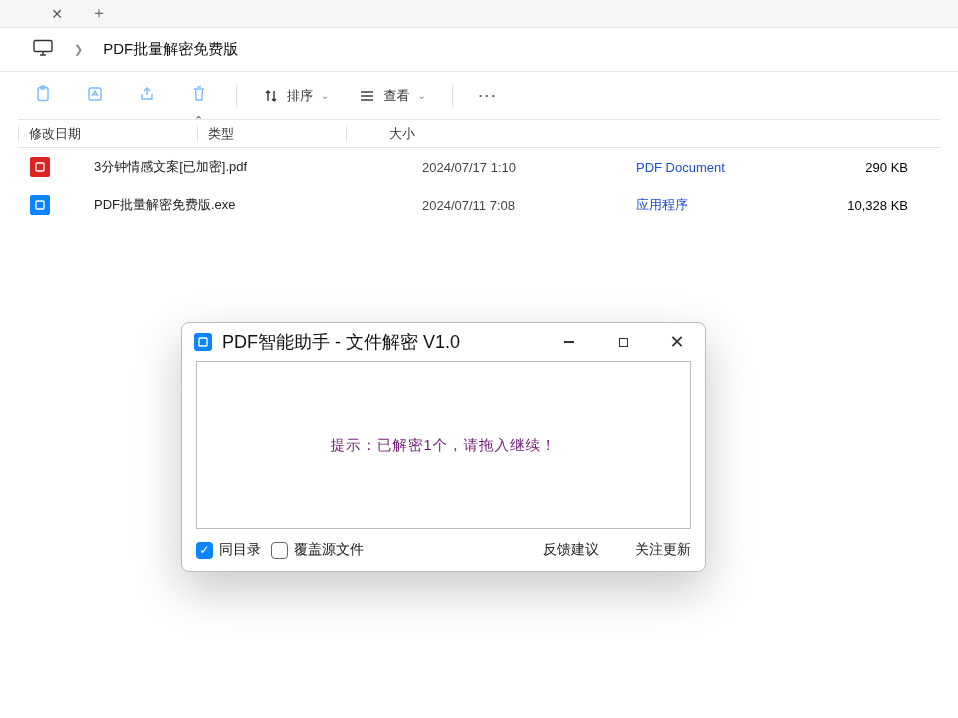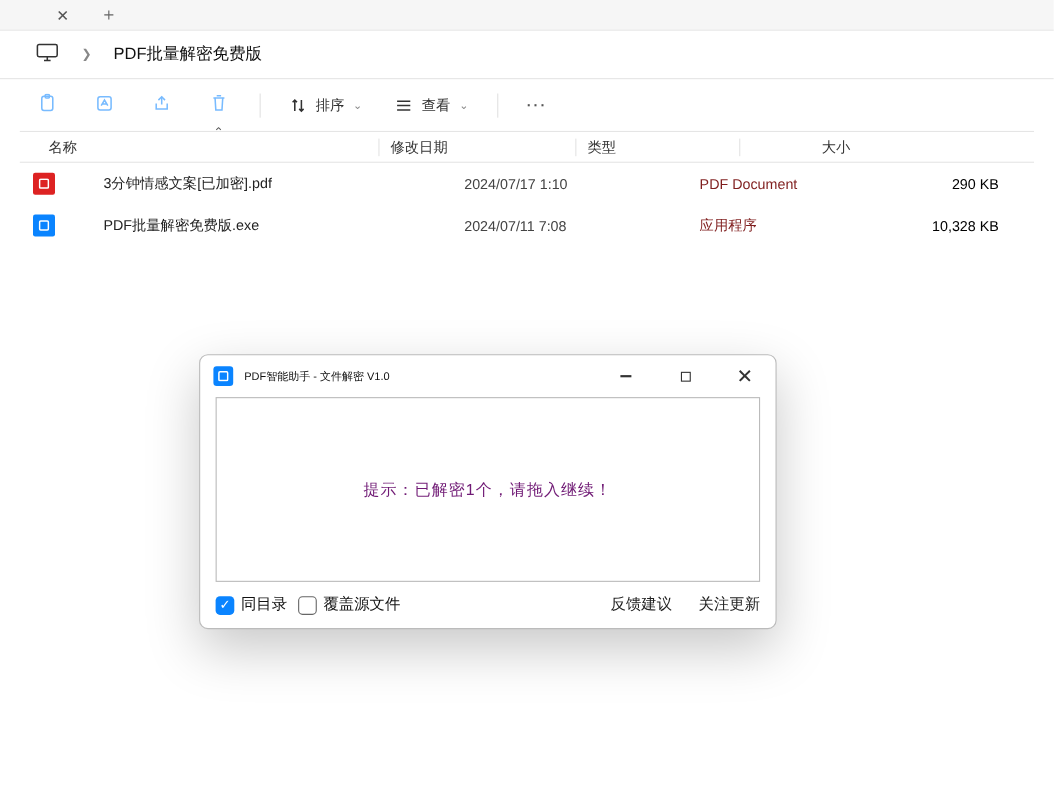--- a/index.html
+++ b/index.html
@@ -66,21 +66,21 @@
   
   .columns {
     height: 28px; display: flex; align-items: center;
     font-size: 13px; color: #333; position: relative;
     border-bottom: 1px solid #e5e5e5;
   }
   .columns .col { padding-left: 10px; }
   .col.name { width: 326px; padding-left: 26px; }
   .col.modified { width: 178px; }
   .col.type { width: 148px; }
-  .col.size { width: 100px; text-align: right; }
+  .col.size { width: 100px; text-align: center; }
   .col-sep {
     width: 1px; height: 16px; background: #e3e3e3;
   }
   .sort-arrow {
     position: absolute; left: 176px; top: -6px;
     color: #555; font-size: 11px;
   }
 
   
   .row {
@@ -92,21 +92,21 @@
     margin-left: 12px; margin-right: 10px;
     display: flex; align-items: center; justify-content: center;
     font-size: 11px; font-weight: bold;
     color: #fff;
     border-radius: 2px;
   }
   .row .icon-pdf { background: #d22; }
   .row .icon-exe { background: #0a84ff; }
   .cell.name { width: 294px; }
   .cell.modified { width: 180px; color: #444; }
-  .cell.type { width: 150px; color: #7f1d1d; }
+  .cell.type { width: 150px; color: #1d4ed8; }
   .cell.size { width: 100px; text-align: right; color: #000000; padding-right: 12px; }
 
   
   .appwin {
     position: absolute;
     left: 181px; top: 322px;
     width: 525px; height: 250px;
     background: #fff;
     border: 1px solid #bbb;
     border-radius: 8px;
@@ -118,21 +118,21 @@
     display: flex; align-items: center;
     padding: 0 8px 0 12px;
   }
   .appwin-titlebar .ico {
     width: 18px; height: 18px;
     background: #0a84ff;
     border-radius: 3px; margin-right: 10px;
     display: flex; align-items: center; justify-content: center;
     color: #fff; font-size: 10px; font-weight: bold;
   }
-  .appwin-titlebar .ttl { flex: 1; font-size: 10px; }
+  .appwin-titlebar .ttl { flex: 1; font-size: 18px; }
   .appwin-controls { display: flex; gap: 14px; }
   .wc { width: 40px; height: 28px; display: flex; align-items: center; justify-content: center; font-size: 14px; color: #333; }
   .wc.min span { display:inline-block; width:10px; height:1.5px; background:#333; }
   .wc.max span { display:inline-block; width:9px; height:9px; border:1.3px solid #333; }
   .wc.close span { font-size: 18px; }
 
   .dropzone {
     margin: 0 14px;
     flex: 1;
     border: 1px solid #bbb;
@@ -150,21 +150,21 @@
     display: inline-flex; align-items: center; gap: 6px;
   }
   .box-chk, .box-unchk {
     width: 17px; height: 17px; border-radius: 4px;
     display: inline-flex; align-items: center; justify-content: center;
     font-size: 12px;
   }
   .box-chk { background: #0a84ff; color:#fff; }
   .box-unchk { border: 1.5px solid #666; }
   .spacer { flex: 1; }
-  .link { color: #222; margin-left: 14px; }
+  .link { color: #222; margin-left: 26px; }
 
   svg { fill: none; stroke: currentColor; stroke-width: 1.4; }
 </style>
 </head>
 <body>
 
 <div class="tabstrip">
   <span class="close">✕</span>
   <span class="add">＋</span>
 </div>
@@ -219,21 +219,20 @@
         </svg>
     <span>查看</span>
     <span class="chev-dn">⌄</span>
   </span>
   <span class="tool-sep"></span>
   <span class="more">···</span>
 </div>
 
 <div class="columns">
   <span class="sort-arrow">⌃</span>
-  <span class="col name">名称</span>
   <span class="col-sep"></span>
   <span class="col modified">修改日期</span>
   <span class="col-sep"></span>
   <span class="col type">类型</span>
   <span class="col-sep"></span>
   <span class="col size">大小</span>
 </div>
 
 <div class="row">
   <span class="icon-pdf">

